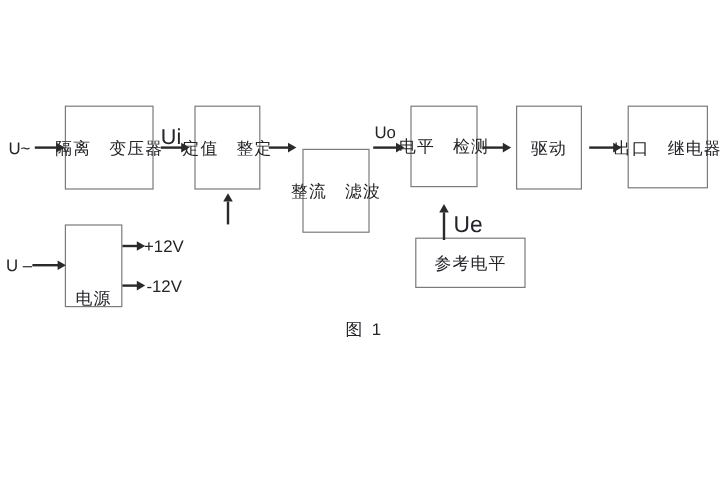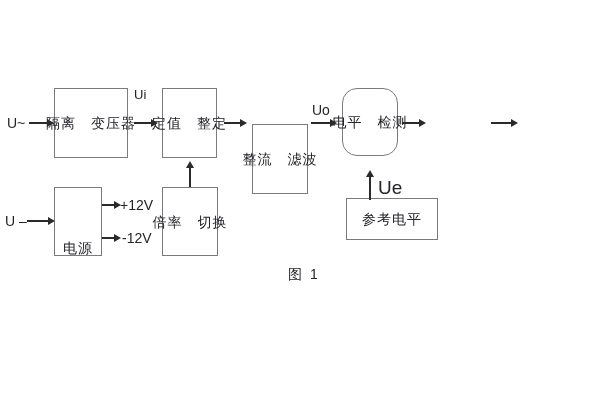--- a/index.html
+++ b/index.html
@@ -27,36 +27,36 @@
     justify-content: center;
     gap: 15px;
     font-size: 14px;
     line-height: 14px;
     letter-spacing: 1px;
     white-space: nowrap;
   }
   .b-iso   { left: 54px;  top: 88px;  width: 74px; height: 70px; }
   .b-set   { left: 162px; top: 88px;  width: 55px; height: 70px; }
   .b-rect  { left: 252px; top: 88px;  width: 56px; height: 70px; margin-top: 36px; }
-  .b-level { left: 342px; top: 88px;  width: 56px; height: 68px; border-radius: 15px; }
+  .b-level { left: 342px; top: 88px;  width: 56px; height: 68px; }
   .b-drive { left: 430px; top: 88px;  width: 55px; height: 70px; }
   .b-relay { left: 523px; top: 88px;  width: 67px; height: 69px; }
   .b-power { left: 54px;  top: 187px; width: 48px; height: 69px; align-items: flex-end; }
   .b-ratio { left: 162px; top: 187px; width: 56px; height: 69px; }
   .b-ref   { left: 330px; top: 198px; width: 92px; height: 42px; margin-left: 16px; }
   
   .lbl {
     position: absolute;
     font-size: 14px;
     line-height: 14px;
     white-space: nowrap;
   }
   .l-uac  { left: 7px;   top: 116px; }
   .l-udc  { left: 5px;   top: 214px; }
-  .l-ui   { left: 134px; top: 88px; font-size: 13px; }
+  .l-ui   { left: 134px; top: 107px; font-size: 18px; }
   .l-uo   { left: 312px; top: 103px; font-size: 14px; }
   .l-ue   { left: 378px; top: 181px; font-size: 19px; text-align: right; }
   .l-p12  { left: 120px; top: 198px; }
   .l-m12  { left: 122px; top: 231px; }
   .l-cap  { left: 288px; top: 267px; letter-spacing: 2px; }
   
   .arrow-h {
     position: absolute;
     height: 2px;
     background: #2a2a2a;
@@ -117,30 +117,33 @@
   <div class="box b-rect">
     <span>整流</span>
     <span>滤波</span>
   </div>
 
   <div class="box b-level">
     <span>电平</span>
     <span>检测</span>
   </div>
 
+  <div class="box b-drive">
+    <span>驱动</span>
+  </div>
 
+  <div class="box b-relay">
+    <span>出口</span>
+    <span>继电器</span>
+  </div>
 
   <div class="box b-power">
     <span>电源</span>
   </div>
 
-  <div class="box b-ratio">
-    <span>倍率</span>
-    <span>切换</span>
-  </div>
 
   <div class="box b-ref">
     <span>参考电平</span>
   </div>
 
   <span class="lbl l-uac">U~</span>
   <span class="lbl l-udc">U –</span>
   <span class="lbl l-ui">Ui</span>
   <span class="lbl l-uo">Uo</span>
   <span class="lbl l-ue">Ue</span>

